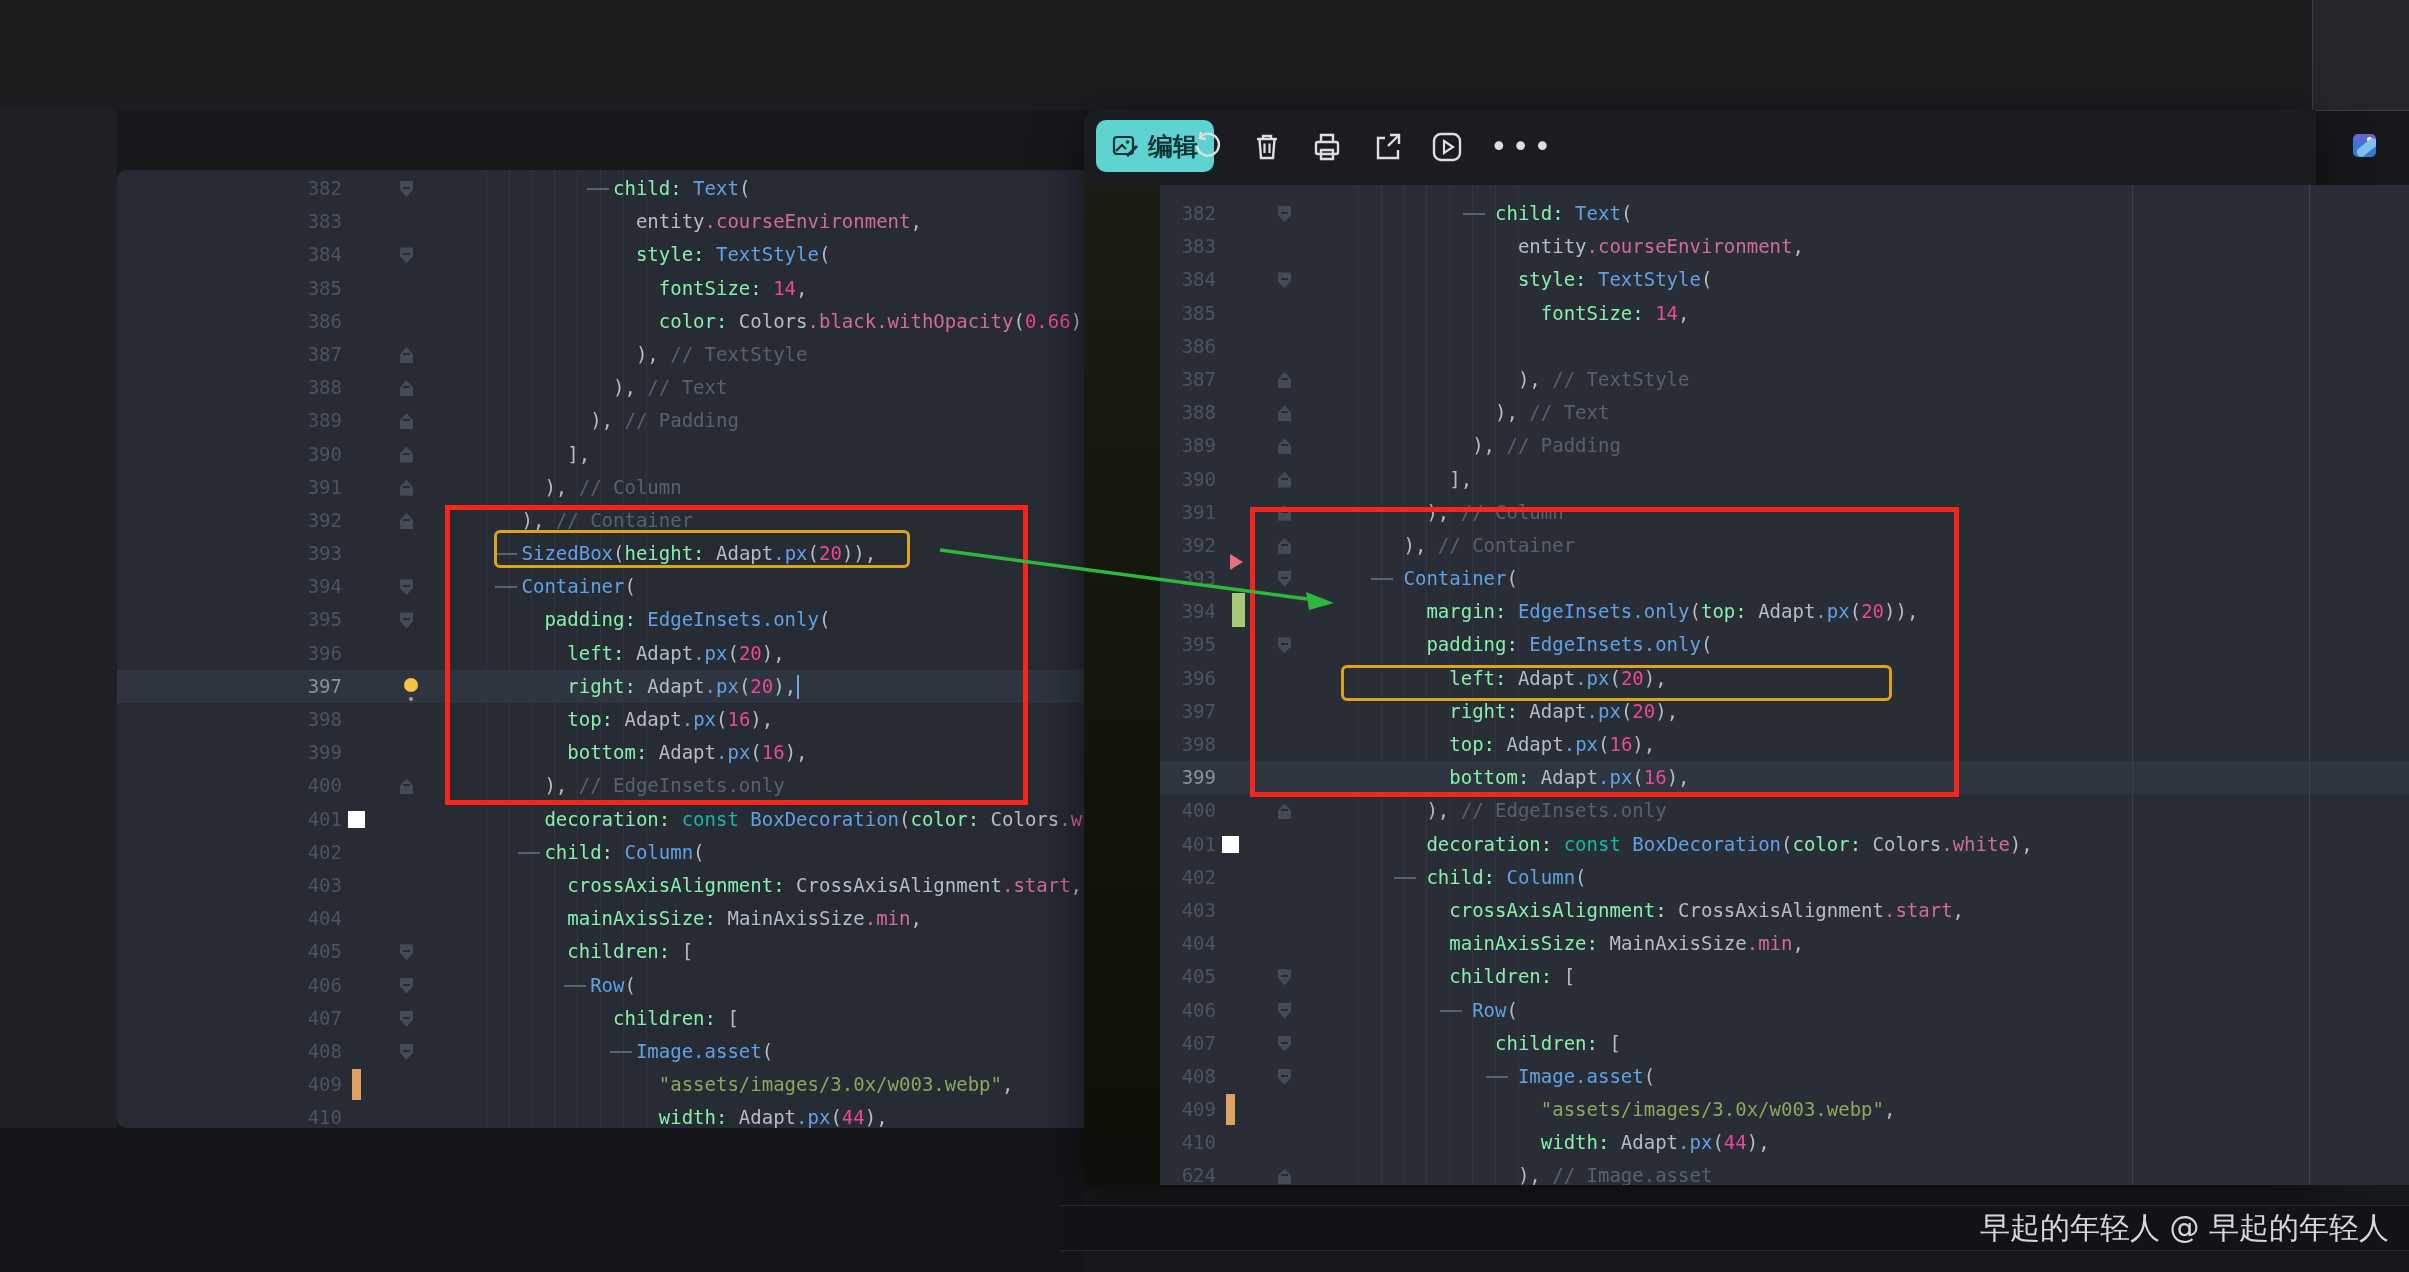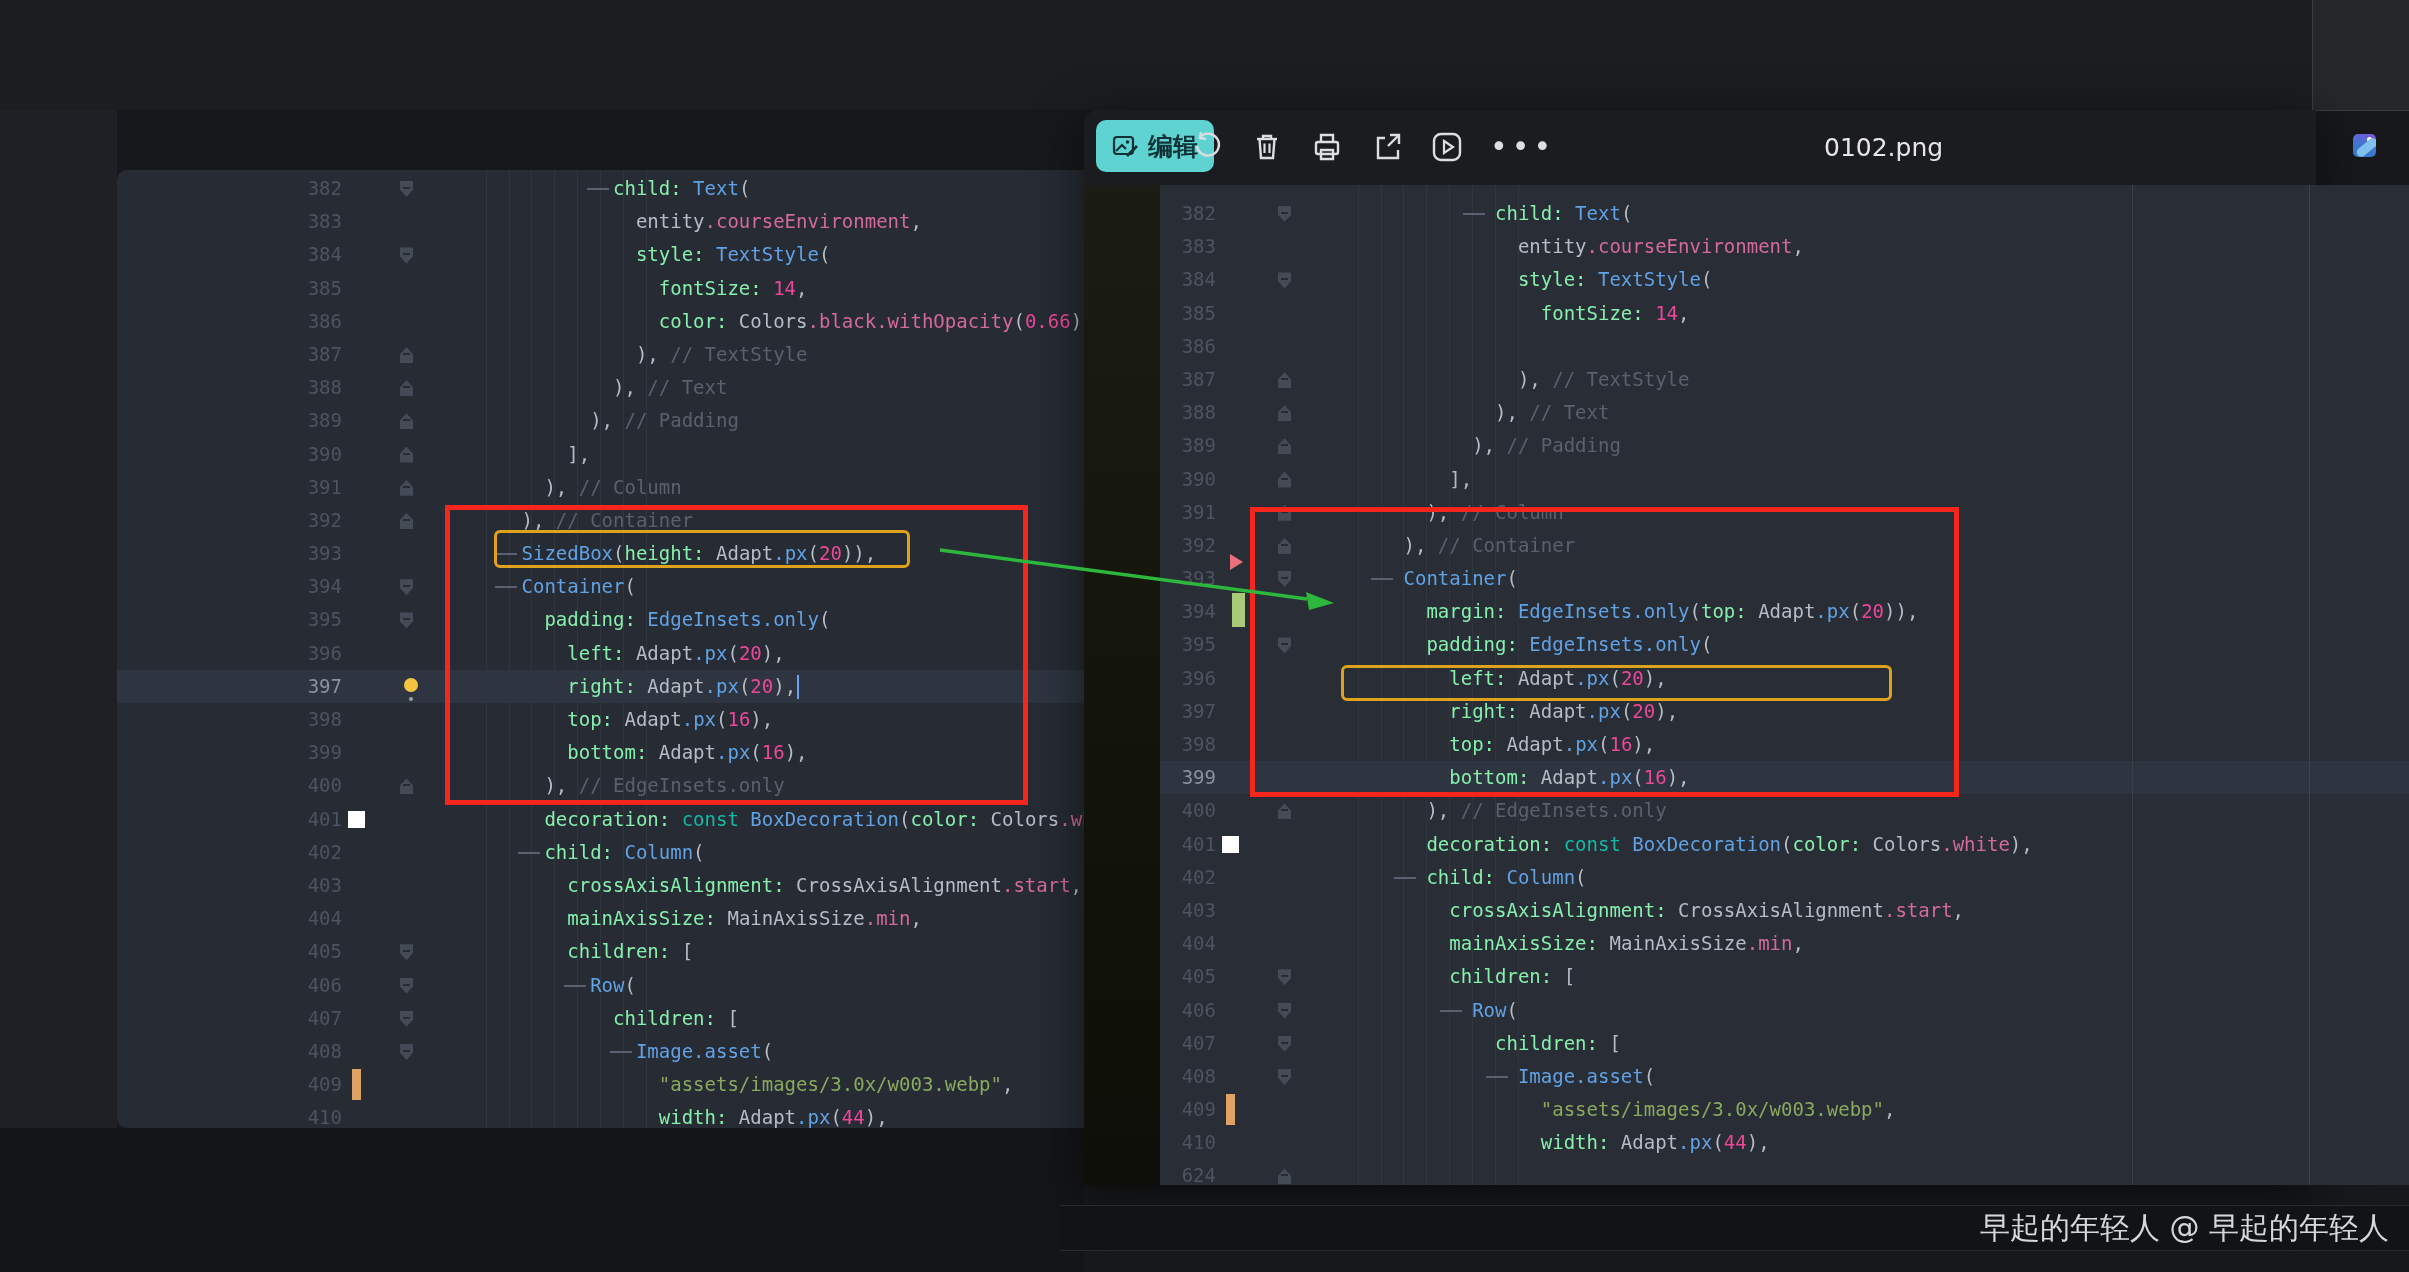--- a/index.html
+++ b/index.html
@@ -171,21 +171,20 @@
         <path d="M15 8 H8 V28 H28 V20" fill="none" stroke="#dcdee1" stroke-width="2.4"></path>
         <path d="M20 5 H29 V14" fill="none" stroke="#dcdee1" stroke-width="2.4"></path>
         <path d="M29 5 L18 16" stroke="#dcdee1" stroke-width="2.4"></path>
       </svg>
       <svg width="34" height="34" viewBox="0 0 34 34">
         <rect x="4" y="4" width="26" height="26" rx="7" fill="none" stroke="#dcdee1" stroke-width="2.4"></rect>
         <path d="M14 11 L23 17 L14 23 Z" fill="none" stroke="#dcdee1" stroke-width="2.2"></path>
       </svg>
       <div class="dots">•••</div>
     </div>
-    <div class="fname">0102.png</div>
     <div class="photos-ico">
       <span class="dot"></span>
         <span class="mtn"></span>
     </div>
   </div>
 
   <div class="img-content">
     <div class="olive-strip"></div>
     <div class="editor editor-right" style="position:absolute;">
       <div class="guides">
@@ -221,21 +220,21 @@
           <div class="row"><span class="lnum">401</span><span class="mark"><span class="mk-square"></span></span><span class="fold"></span><span class="code"><span class="t-x">          </span><span class="t-p">decoration: </span><span class="t-k">const </span><span class="t-c">BoxDecoration</span><span class="t-x">(</span><span class="t-p">color: </span><span class="t-x">Colors</span><span class="t-f">.white</span><span class="t-x">),</span></span></div>
           <div class="row"><span class="lnum">402</span><span class="mark"></span><span class="fold"></span><span class="code"><span class="dash-guide" style="left: 98.3px;"></span><span class="t-x">          </span><span class="t-p">child: </span><span class="t-c">Column</span><span class="t-x">(</span></span></div>
           <div class="row"><span class="lnum">403</span><span class="mark"></span><span class="fold"></span><span class="code"><span class="t-x">            </span><span class="t-p">crossAxisAlignment: </span><span class="t-x">CrossAxisAlignment</span><span class="t-f">.start</span><span class="t-x">,</span></span></div>
           <div class="row"><span class="lnum">404</span><span class="mark"></span><span class="fold"></span><span class="code"><span class="t-x">            </span><span class="t-p">mainAxisSize: </span><span class="t-x">MainAxisSize</span><span class="t-f">.min</span><span class="t-x">,</span></span></div>
           <div class="row"><span class="lnum">405</span><span class="mark"></span><span class="fold"><span class="fold-glyph down"><i></i></span></span><span class="code"><span class="t-x">            </span><span class="t-p">children: </span><span class="t-x">[</span></span></div>
           <div class="row"><span class="lnum">406</span><span class="mark"></span><span class="fold"><span class="fold-glyph down"><i></i></span></span><span class="code"><span class="dash-guide" style="left: 144.02px;"></span><span class="t-x">              </span><span class="t-c">Row</span><span class="t-x">(</span></span></div>
           <div class="row"><span class="lnum">407</span><span class="mark"></span><span class="fold"><span class="fold-glyph down"><i></i></span></span><span class="code"><span class="t-x">                </span><span class="t-p">children: </span><span class="t-x">[</span></span></div>
           <div class="row"><span class="lnum">408</span><span class="mark"></span><span class="fold"><span class="fold-glyph down"><i></i></span></span><span class="code"><span class="dash-guide" style="left: 189.74px;"></span><span class="t-x">                  </span><span class="t-c">Image</span><span class="t-c">.asset</span><span class="t-x">(</span></span></div>
           <div class="row"><span class="lnum">409</span><span class="mark"><span class="mk-orange"></span></span><span class="fold"></span><span class="code"><span class="t-x">                    </span><span class="t-s">"assets/images/3.0x/w003.webp"</span><span class="t-x">,</span></span></div>
           <div class="row"><span class="lnum">410</span><span class="mark"></span><span class="fold"></span><span class="code"><span class="t-x">                    </span><span class="t-p">width: </span><span class="t-x">Adapt</span><span class="t-c">.px</span><span class="t-x">(</span><span class="t-n">44</span><span class="t-x">),</span></span></div>
-          <div class="row"><span class="lnum">624</span><span class="mark"></span><span class="fold"><span class="fold-glyph up"><i></i></span></span></div>
+          <div class="row"><span class="lnum">624</span><span class="mark"></span><span class="fold"><span class="fold-glyph up"><i></i></span></span><span class="code"><span class="t-x">                  </span><span class="t-x">), </span><span class="t-m">// Image.asset</span></span></div>
         </div>
       <div class="vguide" style="left:972px;background:#3b3f48;"></div>
       <div class="vguide" style="left:1149px;background:#3f434b;"></div>
     </div>
 
     <div class="red-box" style="left:166px;top:322px;width:699px;height:280px;"></div>
     <div class="yellow-box" style="left:257px;top:480px;width:545px;height:30px;"></div>
   </div>
 </div>
 

